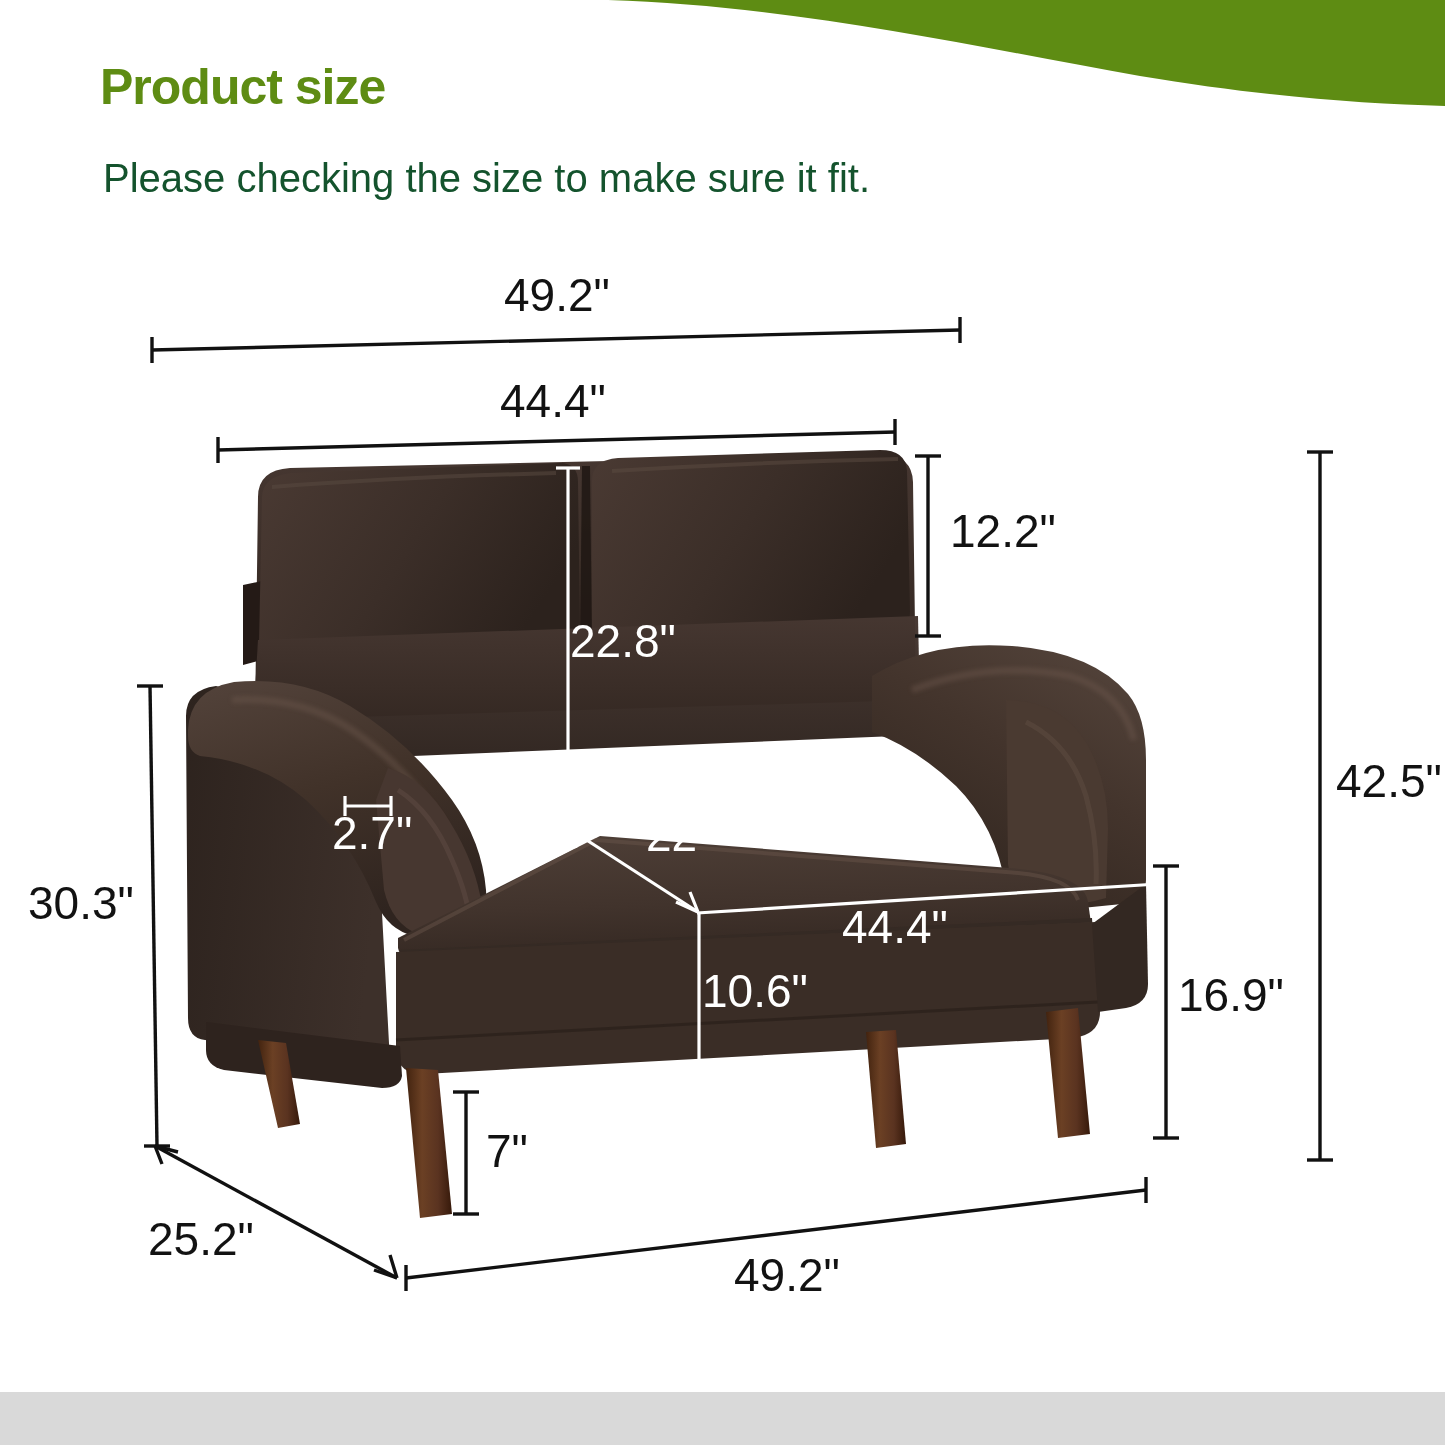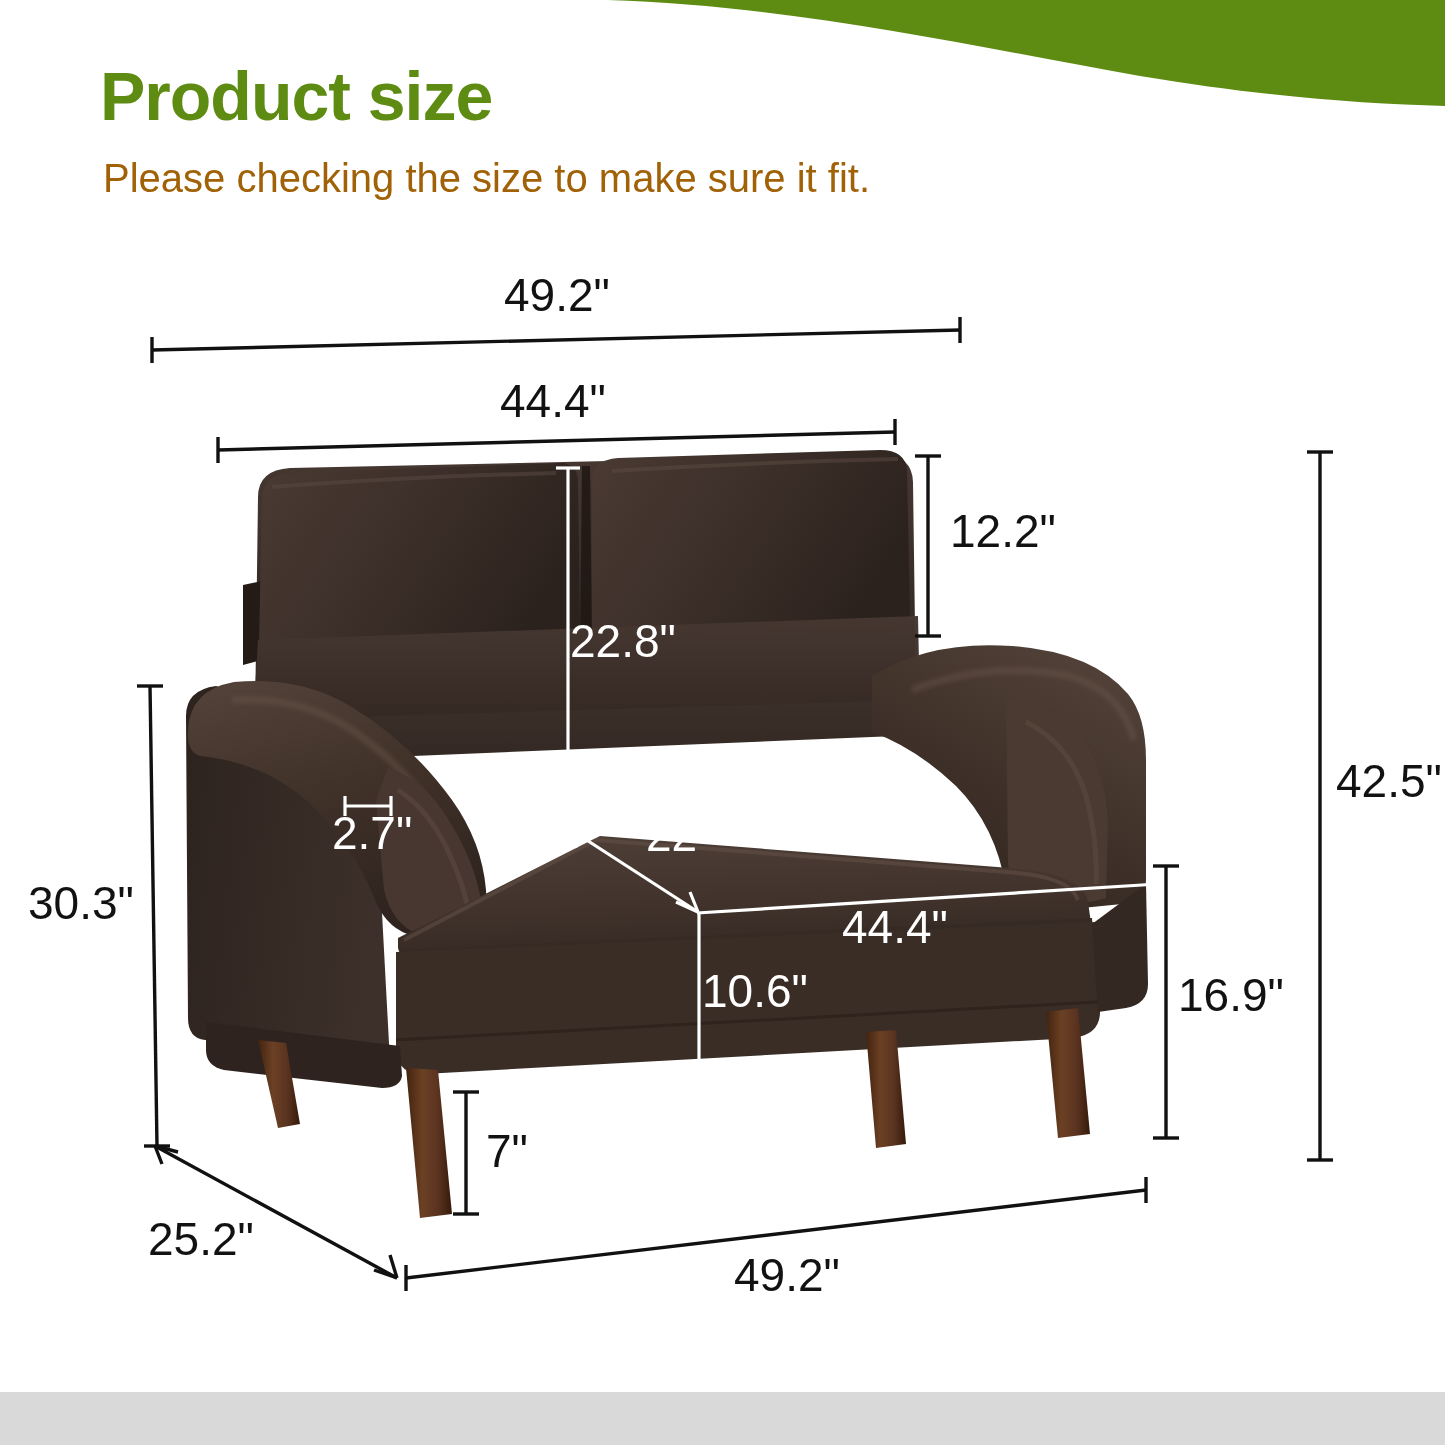--- a/index.html
+++ b/index.html
@@ -9,26 +9,26 @@
     font-family:"Liberation Sans", sans-serif;
     overflow:hidden;
     position:relative;
   }
   #root{position:absolute;left:0;top:0;width:1445px;height:1445px;}
 
   
   .swoosh{position:absolute;left:0;top:0;width:1445px;height:120px;pointer-events:none;}
   .title{
     position:absolute;left:100px;top:62px;
-    font-size:68px;font-weight:700;letter-spacing:-1px;
+    font-size:50px;font-weight:700;letter-spacing:-1px;
     color:#5e8c13;line-height:1;white-space:nowrap;
   }
   .subtitle{
     position:absolute;left:103px;top:158px;
-    font-size:40px;font-weight:400;color:#a16207;
+    font-size:40px;font-weight:400;color:#14532d;
     line-height:1;white-space:nowrap;
   }
 
   
   .footer-band{position:absolute;left:0;top:1392px;width:1445px;height:53px;background:#d9d9d9;}
 
   
   svg.layer{position:absolute;left:0;top:0;width:1445px;height:1445px;}
 
   

